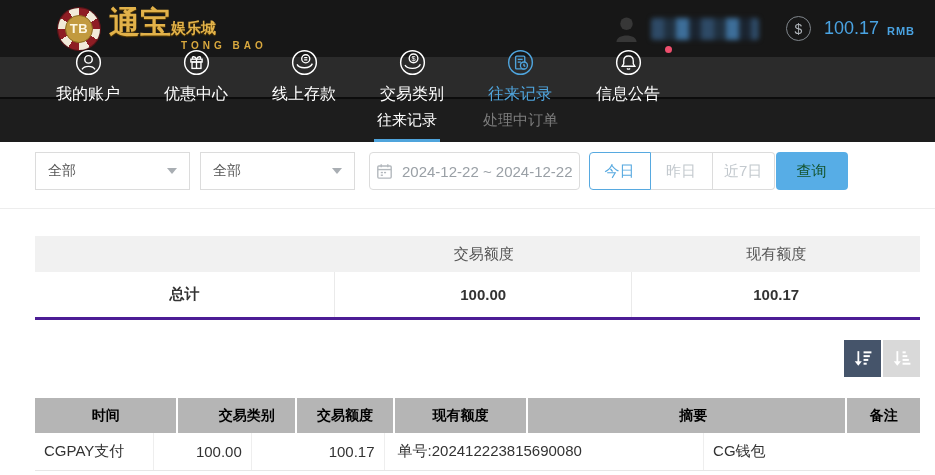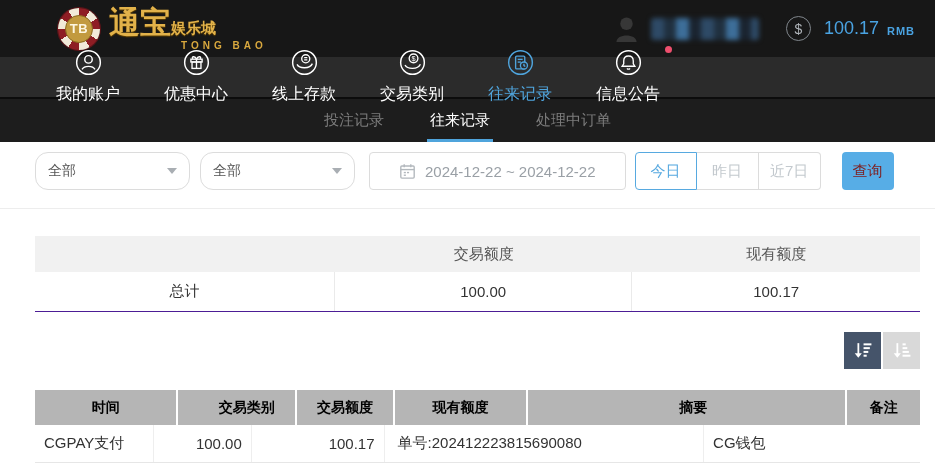--- a/index.html
+++ b/index.html
@@ -46,40 +46,40 @@
   .badge-dot { position:absolute; top:-3px; right:-12px; width:7px; height:7px; border-radius:50%; background:#ee4f6e; }
 
   
   .subtabs { height:43px; background:#1d1d1d; display:flex; align-items:stretch; justify-content:center; gap:46px; }
   .subtab { color:#7c7c7c; font-size:15px; display:flex; align-items:center; cursor:pointer; position:relative; }
   .subtab.active { color:#fff; }
   .subtab.active::after { content:""; position:absolute; left:-3px; right:-3px; bottom:0; height:3px; background:#4fa4dc; }
 
   
   .filters { display:flex; align-items:center; padding:10px 15px 18px 35px; border-bottom:1px solid #ededed; }
-  .select { width:155px; height:38px; border:1px solid #dcdcdc; border-radius:13px; display:flex;
+  .select { width:155px; height:38px; border:1px solid #dcdcdc; border-radius:0; display:flex;
             align-items:center; justify-content:space-between; padding:0 12px; color:#555;
             font-size:14px; margin-right:10px; cursor:pointer; background:#fff; }
   .caret { width:0; height:0; border-left:5px solid transparent; border-right:5px solid transparent;
            border-top:6px solid #a9aeb3; }
   .date-input { height:38px; border:1px solid #dcdcdc; border-radius:4px; display:flex; align-items:center;
-                gap:9px; padding:0 29px; color:#9aa0a6; font-size:15px; margin:0 9px 0 4px; background:#fff; cursor:pointer; }
+                gap:9px; padding:0 6px; color:#9aa0a6; font-size:15px; margin:0 9px 0 4px; background:#fff; cursor:pointer; }
   .quick-group { display:flex; }
   .qb { height:38px; width:62px; display:flex; align-items:center; justify-content:center;
         font-size:15px; color:#c3c9ce; border:1px solid #dcdcdc; border-left:none; cursor:pointer; background:#fff; }
   .qb.first { border:1px solid #57a9e0; color:#57a9e0; border-radius:4px 0 0 4px; }
   .qb.last { border-radius:0 4px 4px 0; }
-  .search-btn { height:38px; width:52px; margin-left:21px; background:#57ade6; color:#7f1d1d; font-size:15px;
+  .search-btn { height:38px; width:72px; margin-left:1px; background:#57ade6; color:#14532d; font-size:15px;
                 border:none; border-radius:4px; display:flex; align-items:center; justify-content:center; cursor:pointer; }
 
   
   .summary { margin:27px 15px 0 35px; }
   .sum-head { display:flex; background:#f1f1f1; height:36px; }
   .sum-head > div { display:flex; align-items:center; justify-content:center; color:#555; font-size:15px; }
-  .sum-row { display:flex; height:40px; border-bottom:1px solid #4c1d95; }
+  .sum-row { display:flex; height:48px; border-bottom:3px solid #4c1d95;font-weight:bold; }
   .sum-row > div { display:flex; align-items:center; justify-content:center; color:#333; font-size:15px;
                    border-right:1px solid #eaeaea; }
   .sum-row > div:last-child { border-right:none; }
   .sc1 { width:33.9%; } .sc2 { width:33.6%; } .sc3 { width:32.5%; }
 
   
   .sort-row { display:flex; justify-content:flex-end; gap:2px; margin:20px 15px 0 0; }
   .sort-btn { width:37px; height:37px; display:flex; align-items:center; justify-content:center; cursor:pointer; }
   .sort-btn.on { background:#45546a; }
   .sort-btn.off { background:#d9d9d9; }
@@ -176,21 +176,20 @@
       <circle cx="13" cy="13" r="11.4" stroke-width="1.4"></circle>
       <path d="M13 6.7 c3 0 4.6 2.2 4.6 4.8 v2.8 l1.5 2.3 h-12.2 l1.5-2.3 v-2.8 c0-2.6 1.6-4.8 4.6-4.8 z"></path>
       <path d="M11.6 18.6 a1.6 1.6 0 0 0 2.8 0"></path>
     </svg>
     <span>信息公告</span>
     <span class="badge-dot"></span>
   </div>
 </div>
 
 <div class="subtabs">
-  <div class="subtab">投注记录</div>
   <div class="subtab active">往来记录</div>
   <div class="subtab">处理中订单</div>
 </div>
 
 <div class="filters">
   <div class="select">
     <span>全部</span>
     <span class="caret"></span>
   </div>
   <div class="select">

